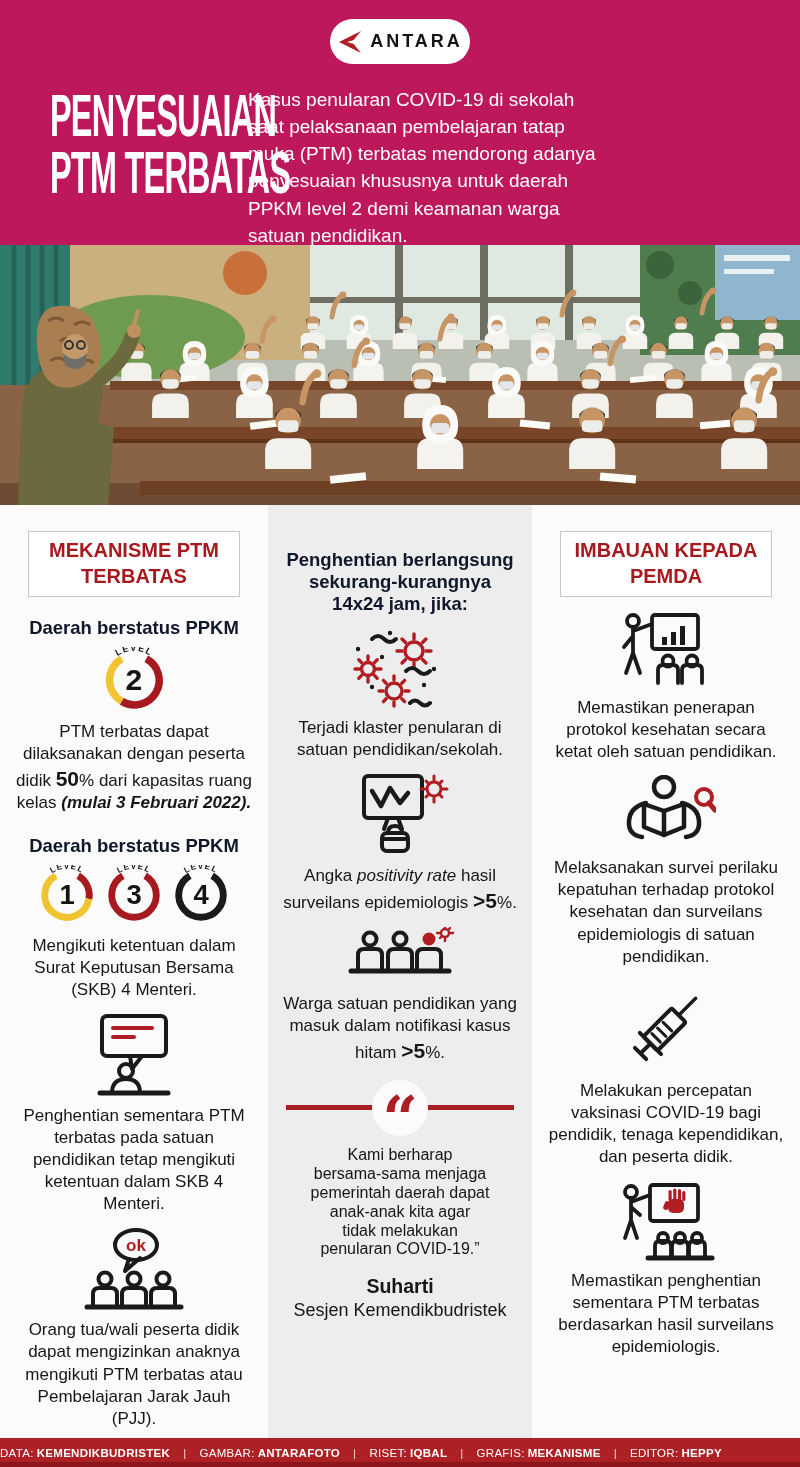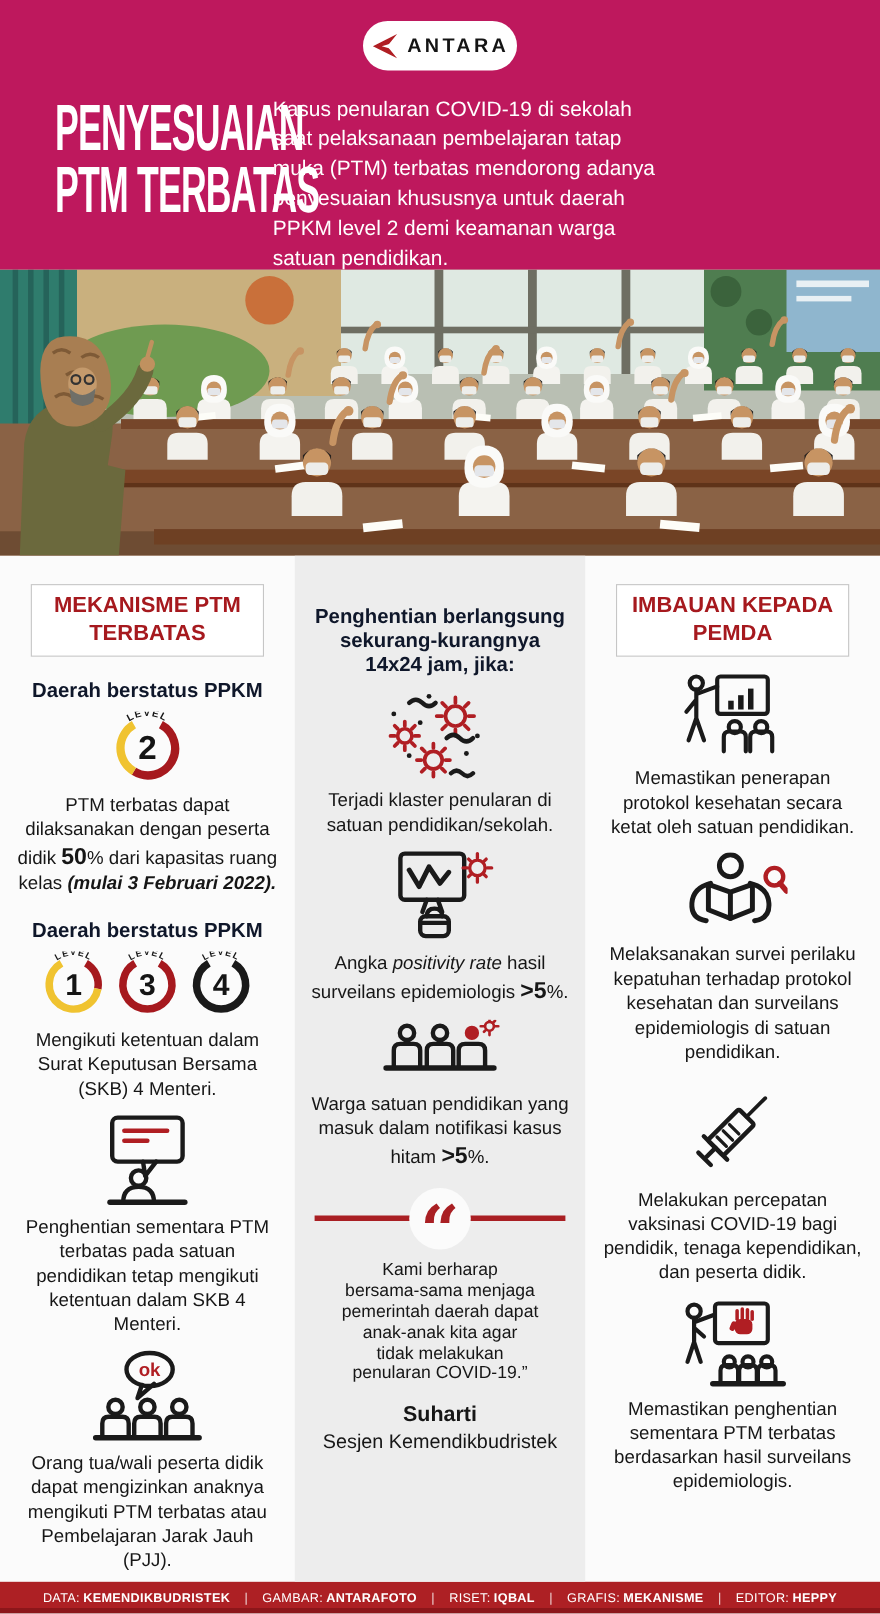--- a/index.html
+++ b/index.html
@@ -48,21 +48,21 @@
     border-radius:50%;background:#FBFBFB;display:flex;align-items:flex-end;justify-content:center;}
   .quote-glyph{font-family:"DejaVu Serif","Liberation Serif",serif;color:#A91F23;font-size:62px;
     line-height:.55;font-weight:700;}
   .quote{font-size:16px;line-height:1.18;margin:10px 0 0;font-weight:400;}
   .quote span{display:block;white-space:nowrap;}
   .q-author{font-size:19.5px;font-weight:700;margin:16px 0 2px;}
   .q-role{font-size:18px;margin:0;}
 
   
   .footer{height:29px;background:#A91F23;border-bottom:0;box-sizing:border-box;
-    display:flex;align-items:center;justify-content:center;gap:13px;
+    display:flex;align-items:center;justify-content:flex-start;gap:13px;
     color:#fff;font-size:11.5px;letter-spacing:.3px;
     background:linear-gradient(#AD2024 0 82%,#8C161A 82% 100%);}
   .cr-name{font-weight:700;margin-left:3px;}
   .sep{opacity:.8;}
 </style>
 </head>
 <body>
 
 <div class="page">
 

